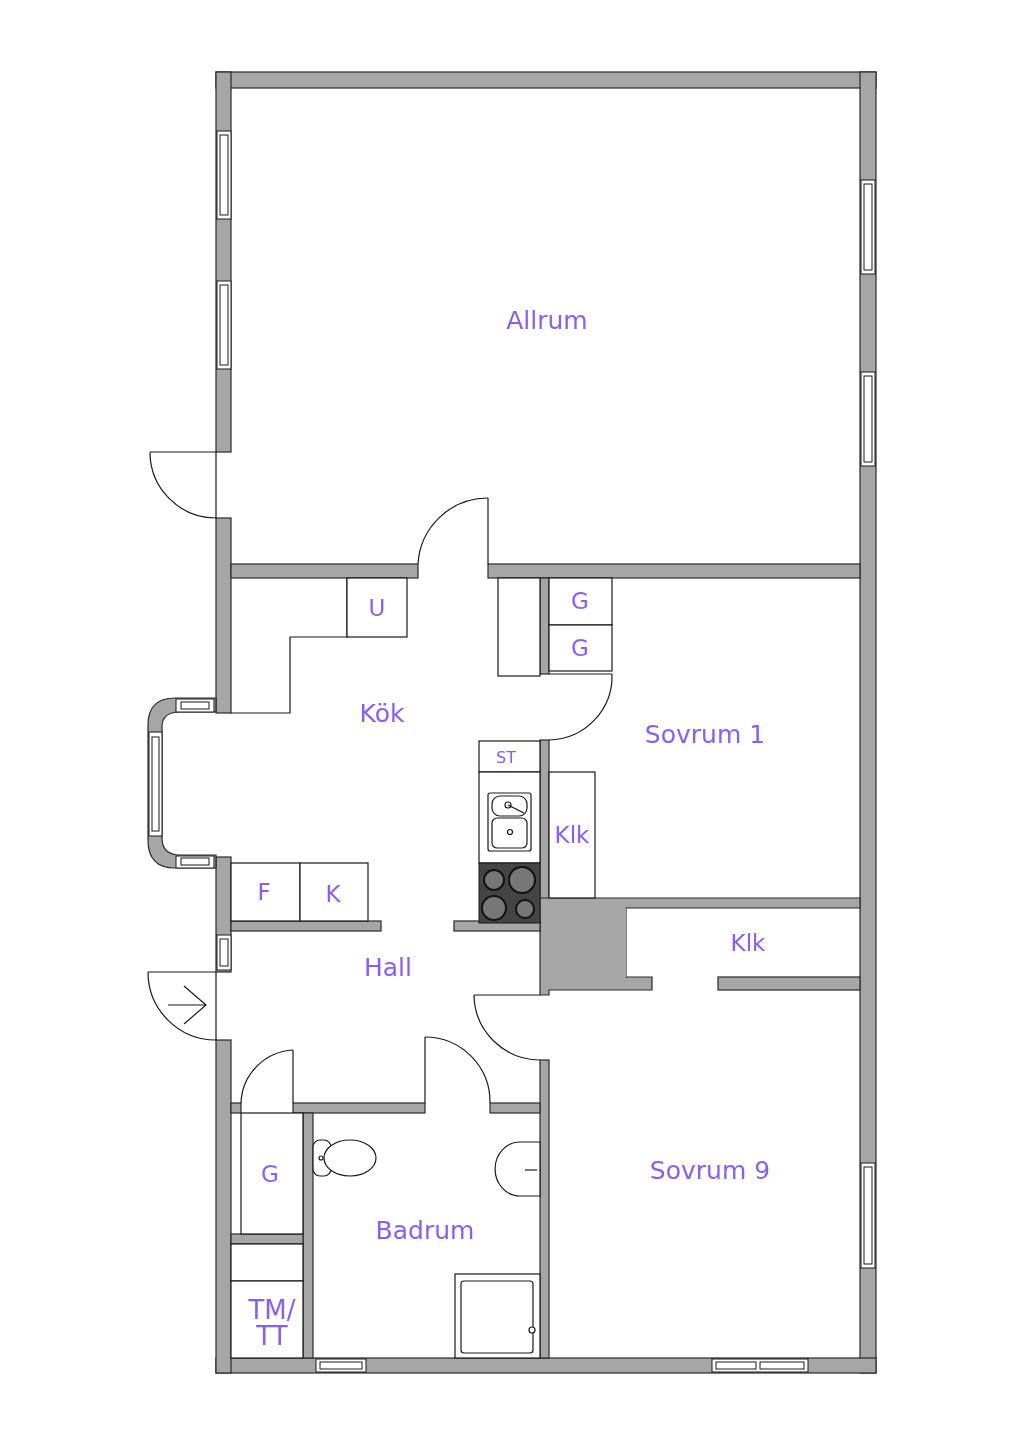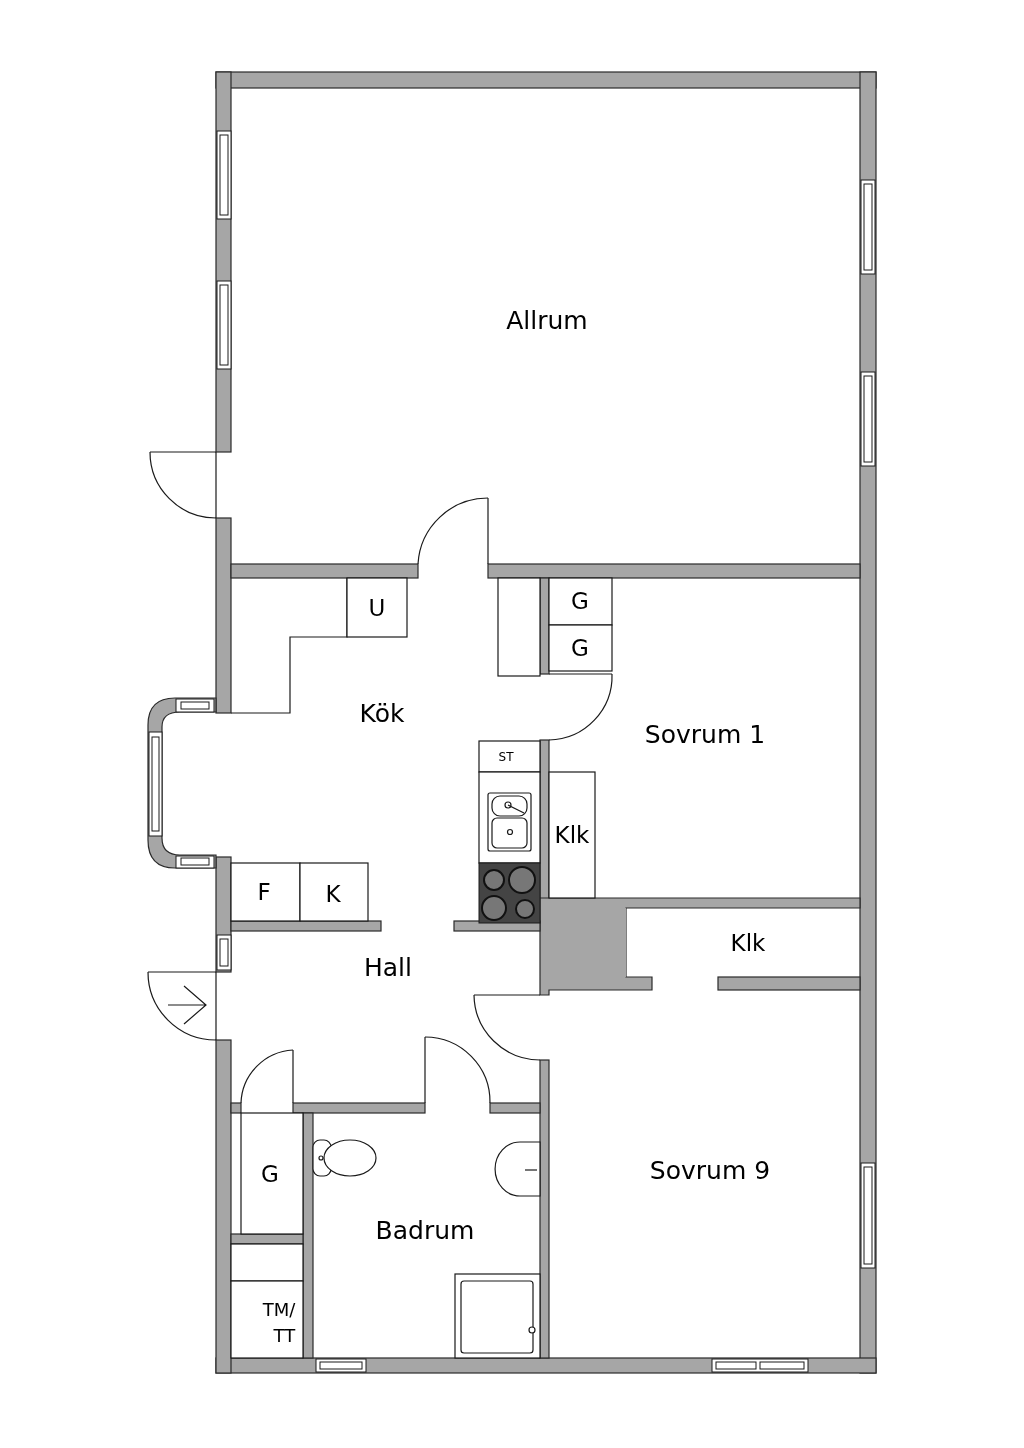--- a/index.html
+++ b/index.html
@@ -2,25 +2,25 @@
 <html><head>
 <meta charset="utf-8">
 <style>
   html, body { margin:0; padding:0; background:#ffffff; }
   body { width:1024px; height:1448px; position:relative; overflow:hidden; }
   svg { position:absolute; left:0; top:0; }
   .wall { fill:#a6a6a6; stroke:#2a2a2a; stroke-width:1.2; }
   .line { fill:none; stroke:#1a1a1a; stroke-width:1.2; }
   .fix { fill:#ffffff; stroke:#1a1a1a; stroke-width:1.2; }
   .win { fill:#ffffff; stroke:#1a1a1a; stroke-width:1; }
-  .label { position:absolute; font-family:"DejaVu Sans", sans-serif; color:#000000; white-space:nowrap; transform:translate(-50%,-50%); text-align:right; }
+  .label { position:absolute; font-family:"DejaVu Sans", sans-serif; color:#8b5cf6; white-space:nowrap; transform:translate(-50%,-50%); text-align:center; }
   .room { font-size:25px; }
   .small { font-size:23px; }
-  .tiny { font-size:12px; }
-  .tmtt { font-size:18px; line-height:26px;margin-left:7px; }
+  .tiny { font-size:16px; }
+  .tmtt { font-size:26px; line-height:26px; }
 </style>
 </head>
 <body>
 
 <svg width="1024" height="1448" viewBox="0 0 1024 1448">
 
   <g>
     <rect class="wall" x="216" y="72" width="660" height="16"></rect>
     <rect class="wall" x="860" y="72" width="16" height="1301"></rect>
     <rect class="wall" x="216" y="1358" width="660" height="15"></rect>

